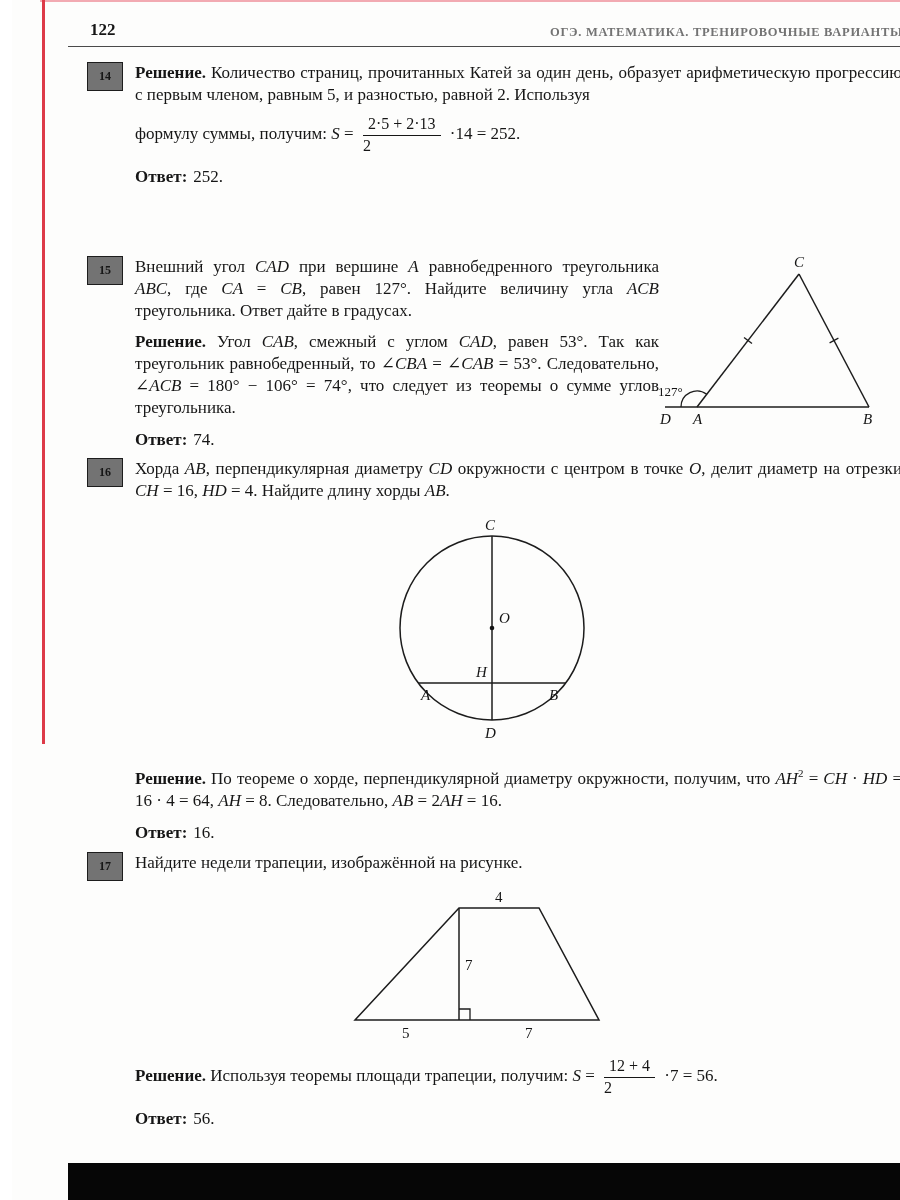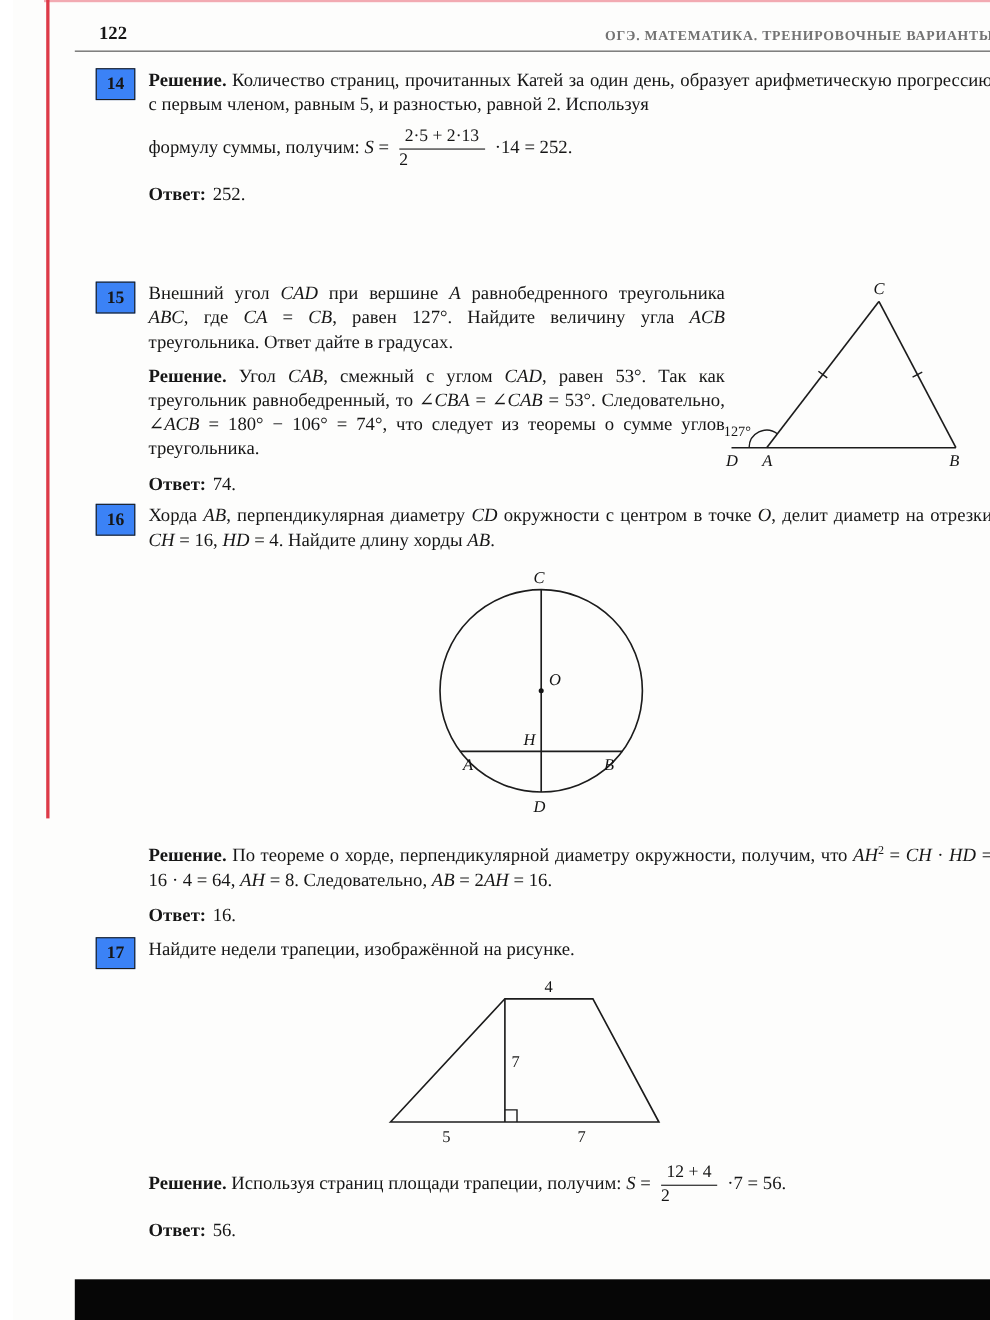--- a/index.html
+++ b/index.html
@@ -20,21 +20,21 @@
   .headrule{position:absolute;top:46px;left:56px;right:6px;border-top:1.3px solid #4a4a4a;}
 
   
   .problem{position:absolute;left:75px;width:815px;}
   #p14{top:62px;}
   #p15{top:256px;}
   #p16{top:458px;}
   #p17{top:852px;}
   .numbox{
     position:absolute;left:0;top:0;width:34px;height:27px;border:1.6px solid #1d1d1d;
-    display:flex;align-items:center;justify-content:center;font-size:16px;font-weight:bold;background:#3b82f6;
+    display:flex;align-items:center;justify-content:center;font-size:12px;font-weight:bold;background:#737373;
   }
   .pcontent{margin-left:48px;font-size:17px;line-height:22px;}
   #p15 .pcontent{width:524px;}
   .para{margin:0 0 9px;text-align:justify;}
   .formula-line{margin:4px 0 8px;text-align:left;}
   .answer{margin-top:10px;text-align:left;}
   .answer .albl{font-weight:bold;}
   .answer .aval{margin-left:6px;}
 
   
@@ -136,19 +136,19 @@
           <polygon class="fl" points="8,130 112,18 192,18 252,130"></polygon>
           <line class="fl" x1="112" y1="18" x2="112" y2="130"></line>
           <path class="fl-thin" d="M 112 119 L 123 119 L 123 130"></path>
           <text class="upright" x="148" y="12">4</text>
           <text class="upright" x="118" y="80">7</text>
           <text class="upright" x="55" y="148">5</text>
           <text class="upright" x="178" y="148">7</text>
         </svg>
       </div>
       <div class="formula-line">
-        <span><span style="font-weight: bold;">Решение.</span><span> Используя страниц площади трапеции, получим: </span></span><span><span style="font-style: italic;">S</span><span> = </span></span><span class="frac"><span class="num">12 + 4</span><span class="den">2</span></span><span><span> ·7 = 56.</span></span>
+        <span><span style="font-weight: bold;">Решение.</span><span> Используя теоремы площади трапеции, получим: </span></span><span><span style="font-style: italic;">S</span><span> = </span></span><span class="frac"><span class="num">12 + 4</span><span class="den">2</span></span><span><span> ·7 = 56.</span></span>
       </div>
       <p class="para answer"><span class="albl">Ответ:</span><span class="aval">56.</span></p>
     </div>
   </section>
 
 </div>
 
 </body></html>

